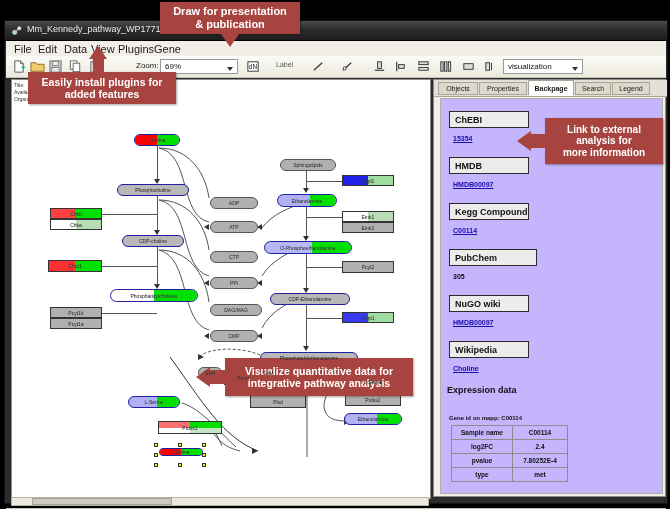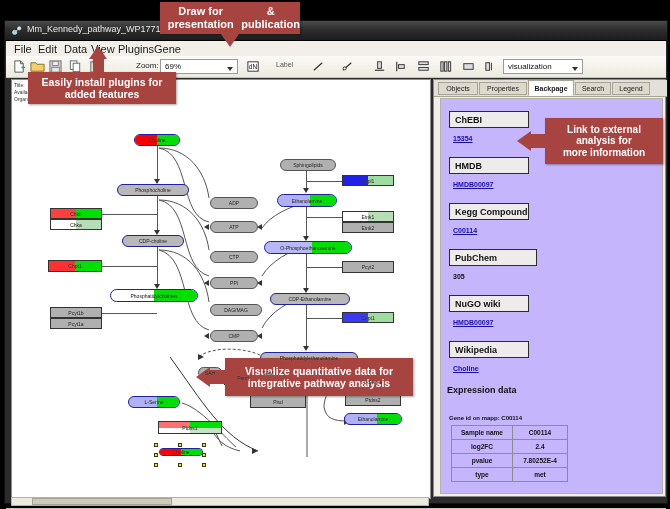--- a/index.html
+++ b/index.html
@@ -489,21 +489,21 @@
         </tbody>
           </table>
       </div>
     </div>
 
     <div class="statusbar">
       
     </div>
   </div>
 
-  <div class="callout" style="left:160px;top:2px;width:140px;height:32px;font-size:11px;flex-direction:row">
+  <div class="callout" style="left:160px;top:2px;width:140px;height:32px;font-size:11px;flex-direction:column">
     <span>Draw for presentation</span>
     <span>&amp; publication</span>
   </div>
   <div class="ptr ptr-dn" style="left:221px;top:34px"></div>
 
   <div class="callout" style="left:28px;top:72px;width:148px;height:32px;font-size:10.5px;flex-direction:column">
     <span>Easily install plugins for</span>
     <span>added features</span>
   </div>
   <div class="ptr-stem" style="left:93px;top:58px;width:11px;height:15px"></div>

